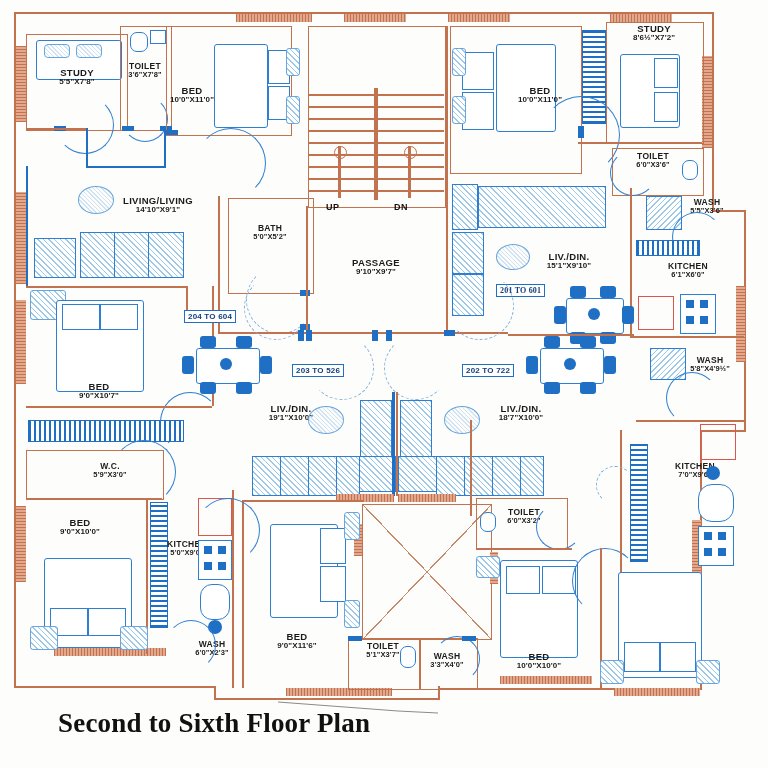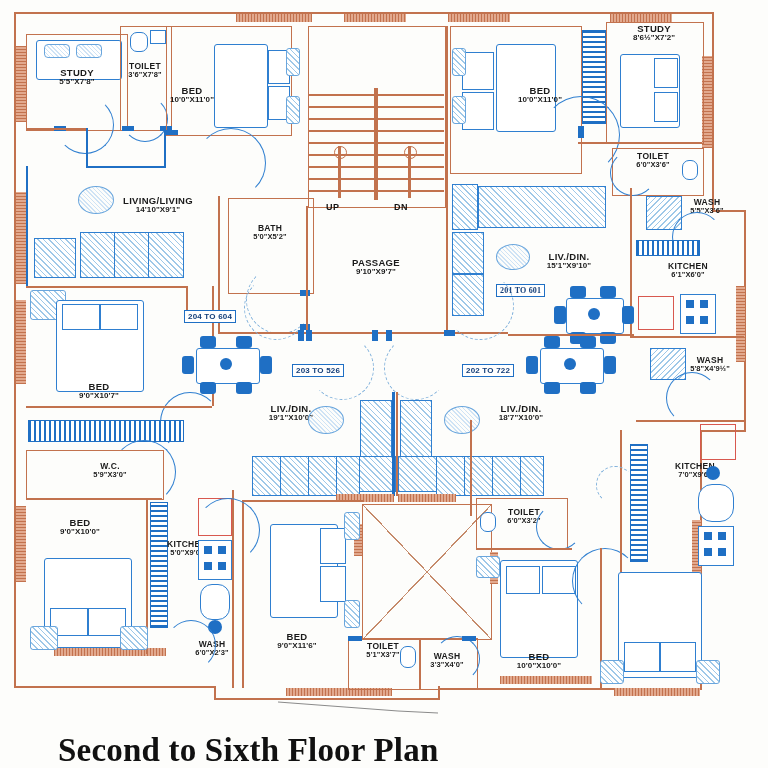--- a/index.html
+++ b/index.html
@@ -64,22 +64,22 @@
 
   .flat{position:absolute;border:1.2px solid #1f6fc4;color:#123d78;
         font-size:8px;font-weight:700;padding:1px 3px;background:#fff;
         white-space:nowrap;letter-spacing:.2px;}
 
   .updn{position:absolute;color:#111;font-size:9px;font-weight:700;letter-spacing:.5px;}
 
   
   #title{position:absolute;left:58px;top:708px;
          font-family:"Liberation Serif", serif;
-         font-size:33px;font-weight:700;color:#111;letter-spacing:.2px;
-         white-space:nowrap;margin-top:24px;}
+         font-size:27px;font-weight:700;color:#111;letter-spacing:.2px;
+         white-space:nowrap;}
   #leader{position:absolute;left:278px;top:700px;width:160px;height:14px;}
 
   
   .tread{position:absolute;height:1.5px;background:#c2724e;}
   .strow{position:absolute;background:#c2724e;}
 
   
   .shaft{position:absolute;border:1px solid #c2724e;}
   .shaft:before,.shaft:after{
     content:"";position:absolute;left:0;top:0;width:100%;height:100%;

